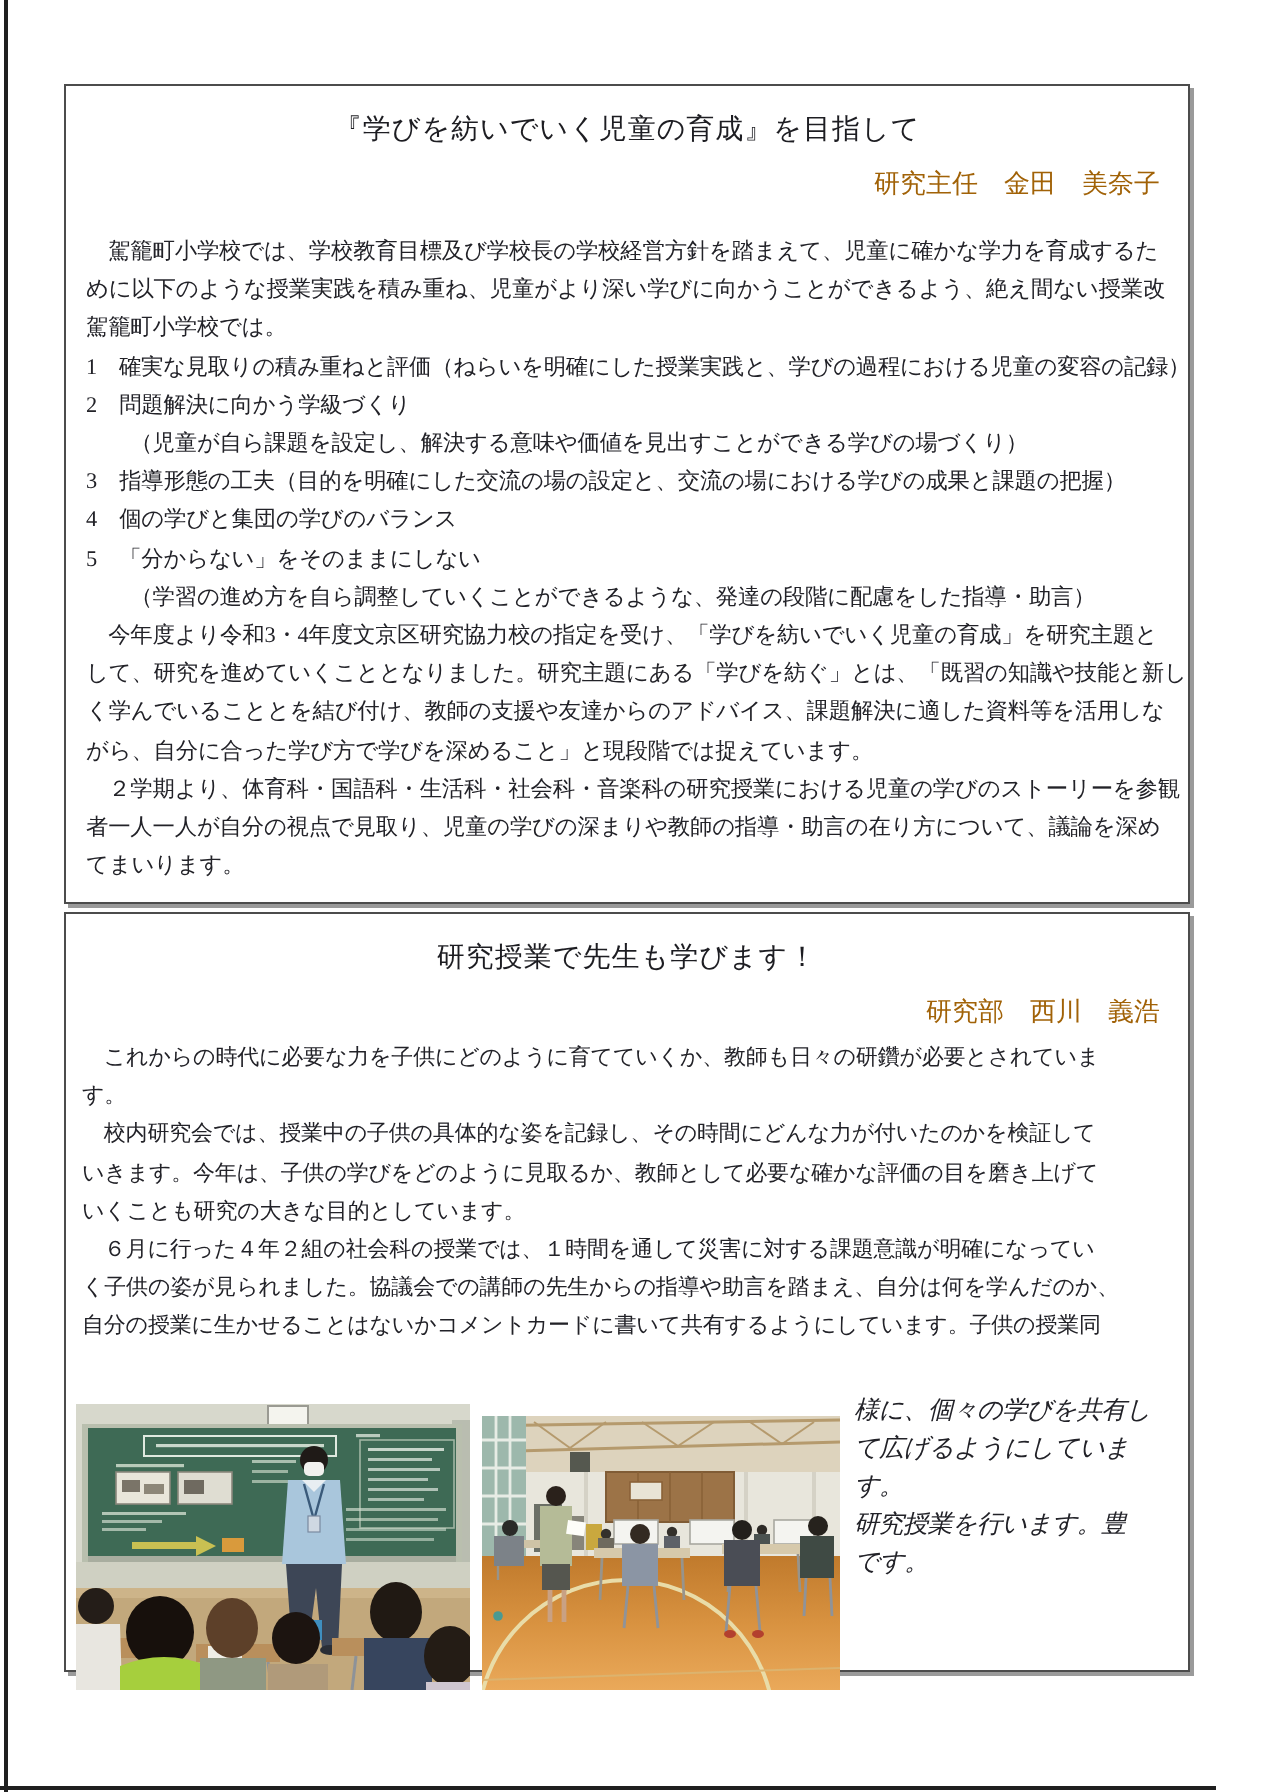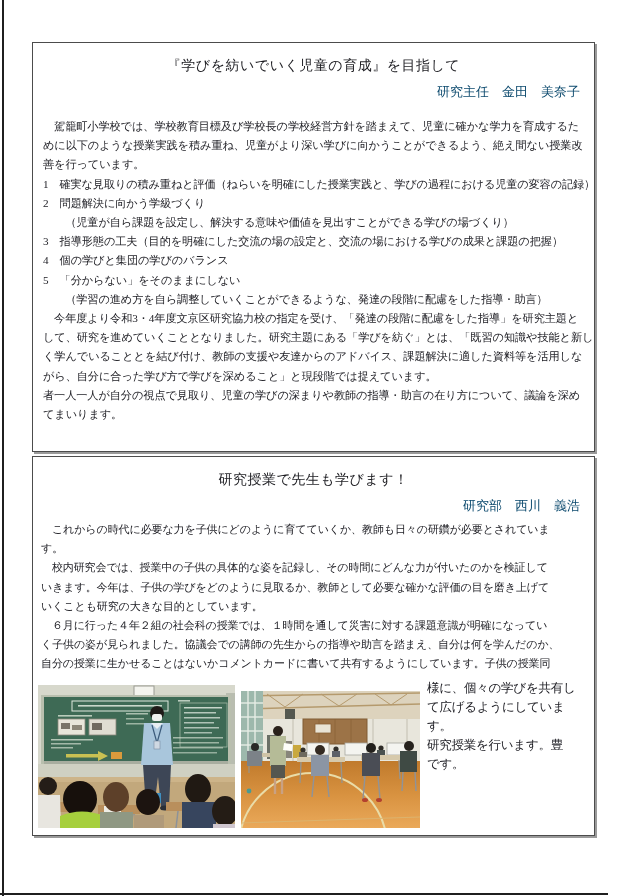--- a/index.html
+++ b/index.html
@@ -14,60 +14,61 @@
     border:1px solid #4c4c4c;box-shadow:2px 2px 0 0 #9a9a9a;
   }
   #article1{top:42px;height:408px;padding:0;}
   #article2{top:456px;height:378px;}
   .a-title{
     text-align:center;font-size:14px;letter-spacing:0.5px;margin-top:13px;
     line-height:20px;color:#1d1d22;white-space:pre;
   }
   .a-author{
     text-align:right;font-size:13px;margin-top:7px;line-height:17px;
-    padding-right:14px;color:#0c4a6e;white-space:pre;
+    padding-right:14px;color:#a16207;white-space:pre;
   }
   .body1{margin-top:17px;padding-left:10px;}
   .body1 .ln{font-size:11.2px;line-height:19.2px;letter-spacing:-0.1px;white-space:pre;color:#222228;}
   .body1 .ln.tight{letter-spacing:-0.15px;}
   .body2{margin-top:6px;padding-left:8px;}
   .body2 .ln{font-size:11px;line-height:19.2px;letter-spacing:-0.1px;white-space:pre;color:#222228;}
-  .photo-row{position:relative;height:154px;margin-top:4px;}
+  .photo-row{position:relative;height:154px;margin-top:21px;font-style:italic;}
   .photo{position:absolute;overflow:hidden;}
   #photo-classroom{left:5px;top:7px;width:197px;height:143px;}
   #photo-gym{left:208px;top:13px;width:179px;height:137px;}
   .side-col{position:absolute;left:394px;top:1px;}
   .side-col .ln{font-size:12.5px;line-height:19.2px;letter-spacing:-0.25px;white-space:pre;color:#222228;}
   svg{display:block;}
 </style>
 </head>
 <body>
 
 <div id="page">
   <div class="edge-left"></div>
   <div class="edge-bottom"></div>
 
   <div class="article" id="article1">
     <div class="a-title">『学びを紡いでいく児童の育成』を目指して</div>
     <div class="a-author">研究主任　金田　美奈子</div>
     <div class="body1">
       <div class="ln">　駕籠町小学校では、学校教育目標及び学校長の学校経営方針を踏まえて、児童に確かな学力を育成するた</div>
       <div class="ln">めに以下のような授業実践を積み重ね、児童がより深い学びに向かうことができるよう、絶え間ない授業改</div>
-      <div class="ln">善を行っています。</div>
+      <div class="ln">駕籠町小学校では。</div>
       <div class="ln tight">1　確実な見取りの積み重ねと評価（ねらいを明確にした授業実践と、学びの過程における児童の変容の記録）</div>
       <div class="ln">2　問題解決に向かう学級づくり</div>
       <div class="ln">　　（児童が自ら課題を設定し、解決する意味や価値を見出すことができる学びの場づくり）</div>
       <div class="ln">3　指導形態の工夫（目的を明確にした交流の場の設定と、交流の場における学びの成果と課題の把握）</div>
       <div class="ln">4　個の学びと集団の学びのバランス</div>
       <div class="ln">5　「分からない」をそのままにしない</div>
       <div class="ln">　　（学習の進め方を自ら調整していくことができるような、発達の段階に配慮をした指導・助言）</div>
-      <div class="ln">　今年度より令和3・4年度文京区研究協力校の指定を受け、「発達の段階に配慮をした指導」を研究主題と</div>
+      <div class="ln">　今年度より令和3・4年度文京区研究協力校の指定を受け、「学びを紡いでいく児童の育成」を研究主題と</div>
       <div class="ln">して、研究を進めていくこととなりました。研究主題にある「学びを紡ぐ」とは、「既習の知識や技能と新し</div>
       <div class="ln">く学んでいることとを結び付け、教師の支援や友達からのアドバイス、課題解決に適した資料等を活用しな</div>
       <div class="ln">がら、自分に合った学び方で学びを深めること」と現段階では捉えています。</div>
+      <div class="ln">　２学期より、体育科・国語科・生活科・社会科・音楽科の研究授業における児童の学びのストーリーを参観</div>
       <div class="ln">者一人一人が自分の視点で見取り、児童の学びの深まりや教師の指導・助言の在り方について、議論を深め</div>
       <div class="ln">てまいります。</div>
     </div>
   </div>
 
   <div class="article" id="article2">
     <div class="a-title">研究授業で先生も学びます！</div>
     <div class="a-author">研究部　西川　義浩</div>
     <div class="body2">
       <div class="ln">　これからの時代に必要な力を子供にどのように育てていくか、教師も日々の研鑽が必要とされていま</div>

